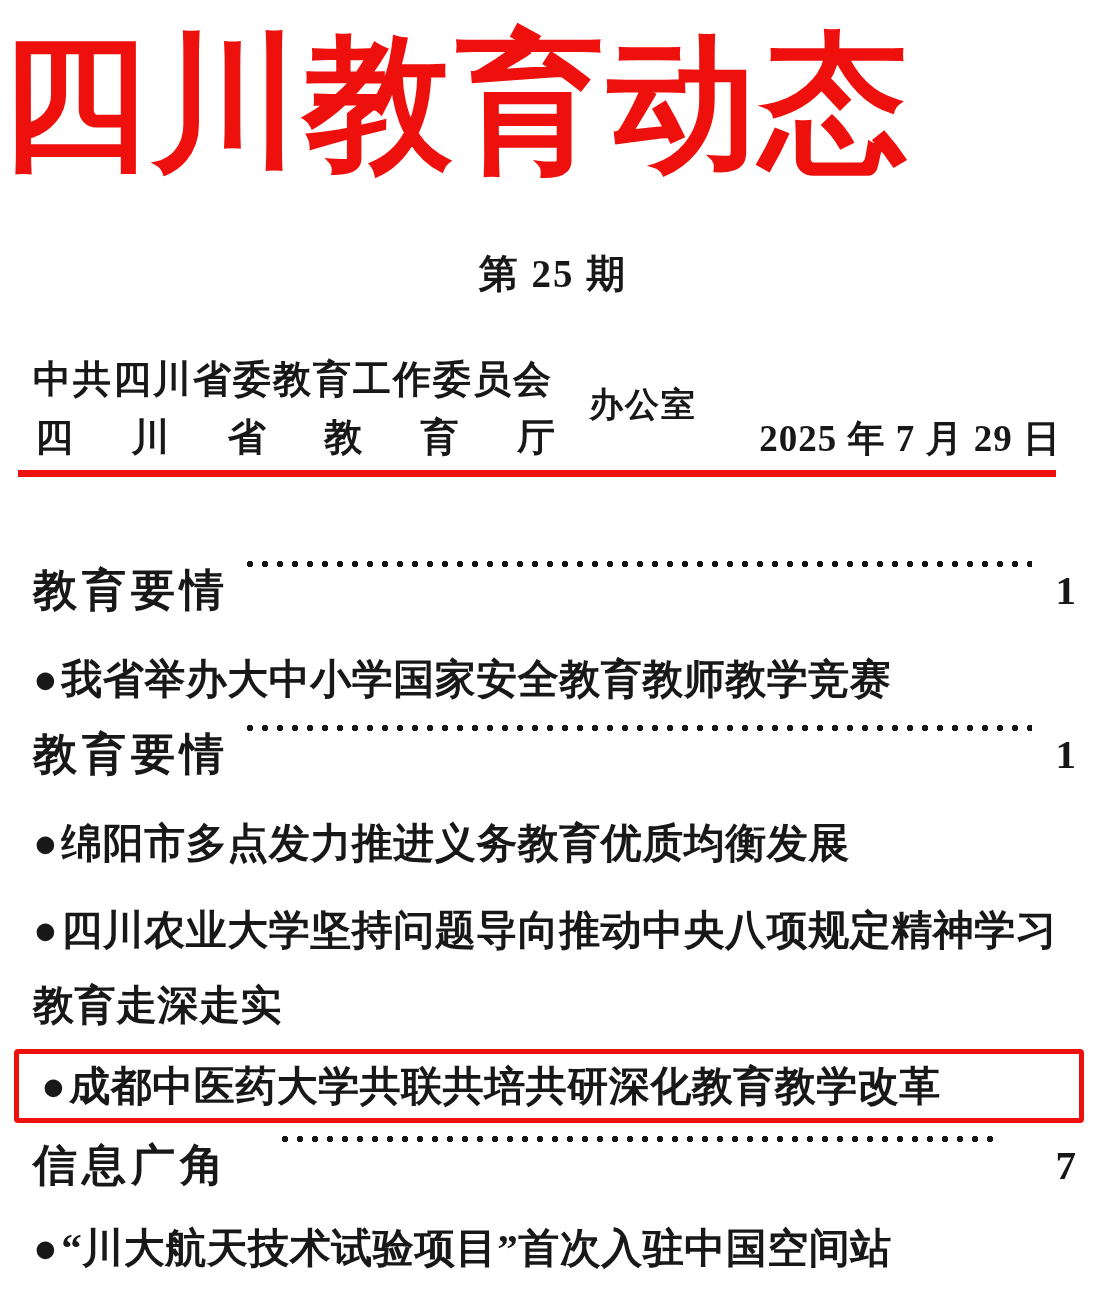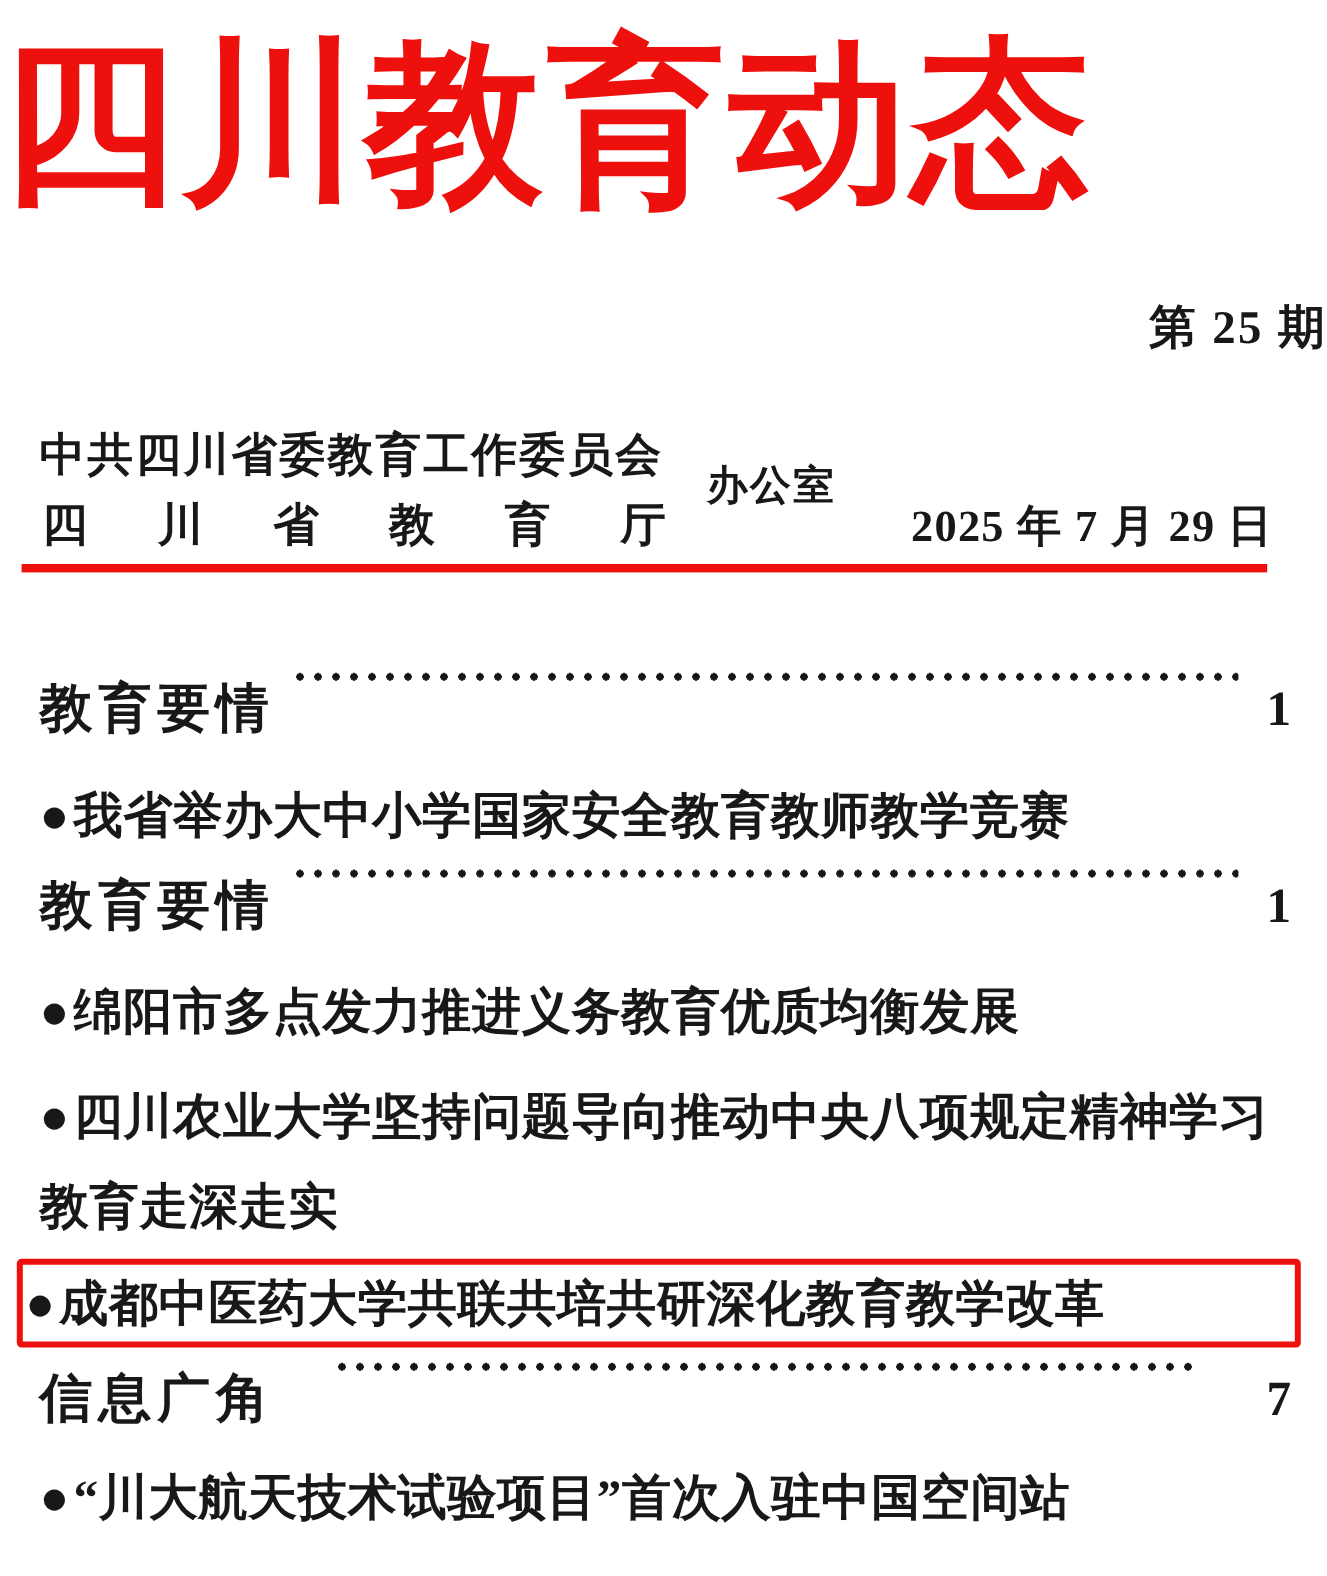--- a/index.html
+++ b/index.html
@@ -26,21 +26,21 @@
     font-family: "Liberation Sans", sans-serif;
     font-weight: 900;
     font-size: 148px;
     line-height: 1.08;
     letter-spacing: 4px;
     color: var(--accent, #ee100c);
     white-space: nowrap;
   }
   .issue {
     margin-top: 70px;
-    text-align: right;
+    text-align: center;
     font-size: 39px;
     line-height: 1.1;
     font-weight: bold;
     letter-spacing: 2px;
   }
   .masthead {
     position: relative;
     margin: 52px 35px 0 33px;
     height: 108px;
     font-weight: bold;
@@ -122,21 +122,21 @@
   }
   .mt14 { margin-top: 14px; }
   .mt12 { margin-top: 12px; }
   .mt8  { margin-top: 8px;  }
   .mt5  { margin-top: 5px; gap: 35px;  }
   .mt0  { margin-top: 0;    }
   .highlight-box {
     margin: 6px -8px 0 -19px;
     border: 5px solid var(--accent, #ee100c);
     border-radius: 4px;
-    padding: 1px 6px 1px 2px;
+    padding: 1px 6px 1px 22px;
   }
   .highlight-box .toc-item {
     line-height: 62px;
     margin-top: 0;
   }
 </style>
 </head>
 <body>
 
 <div class="page">

